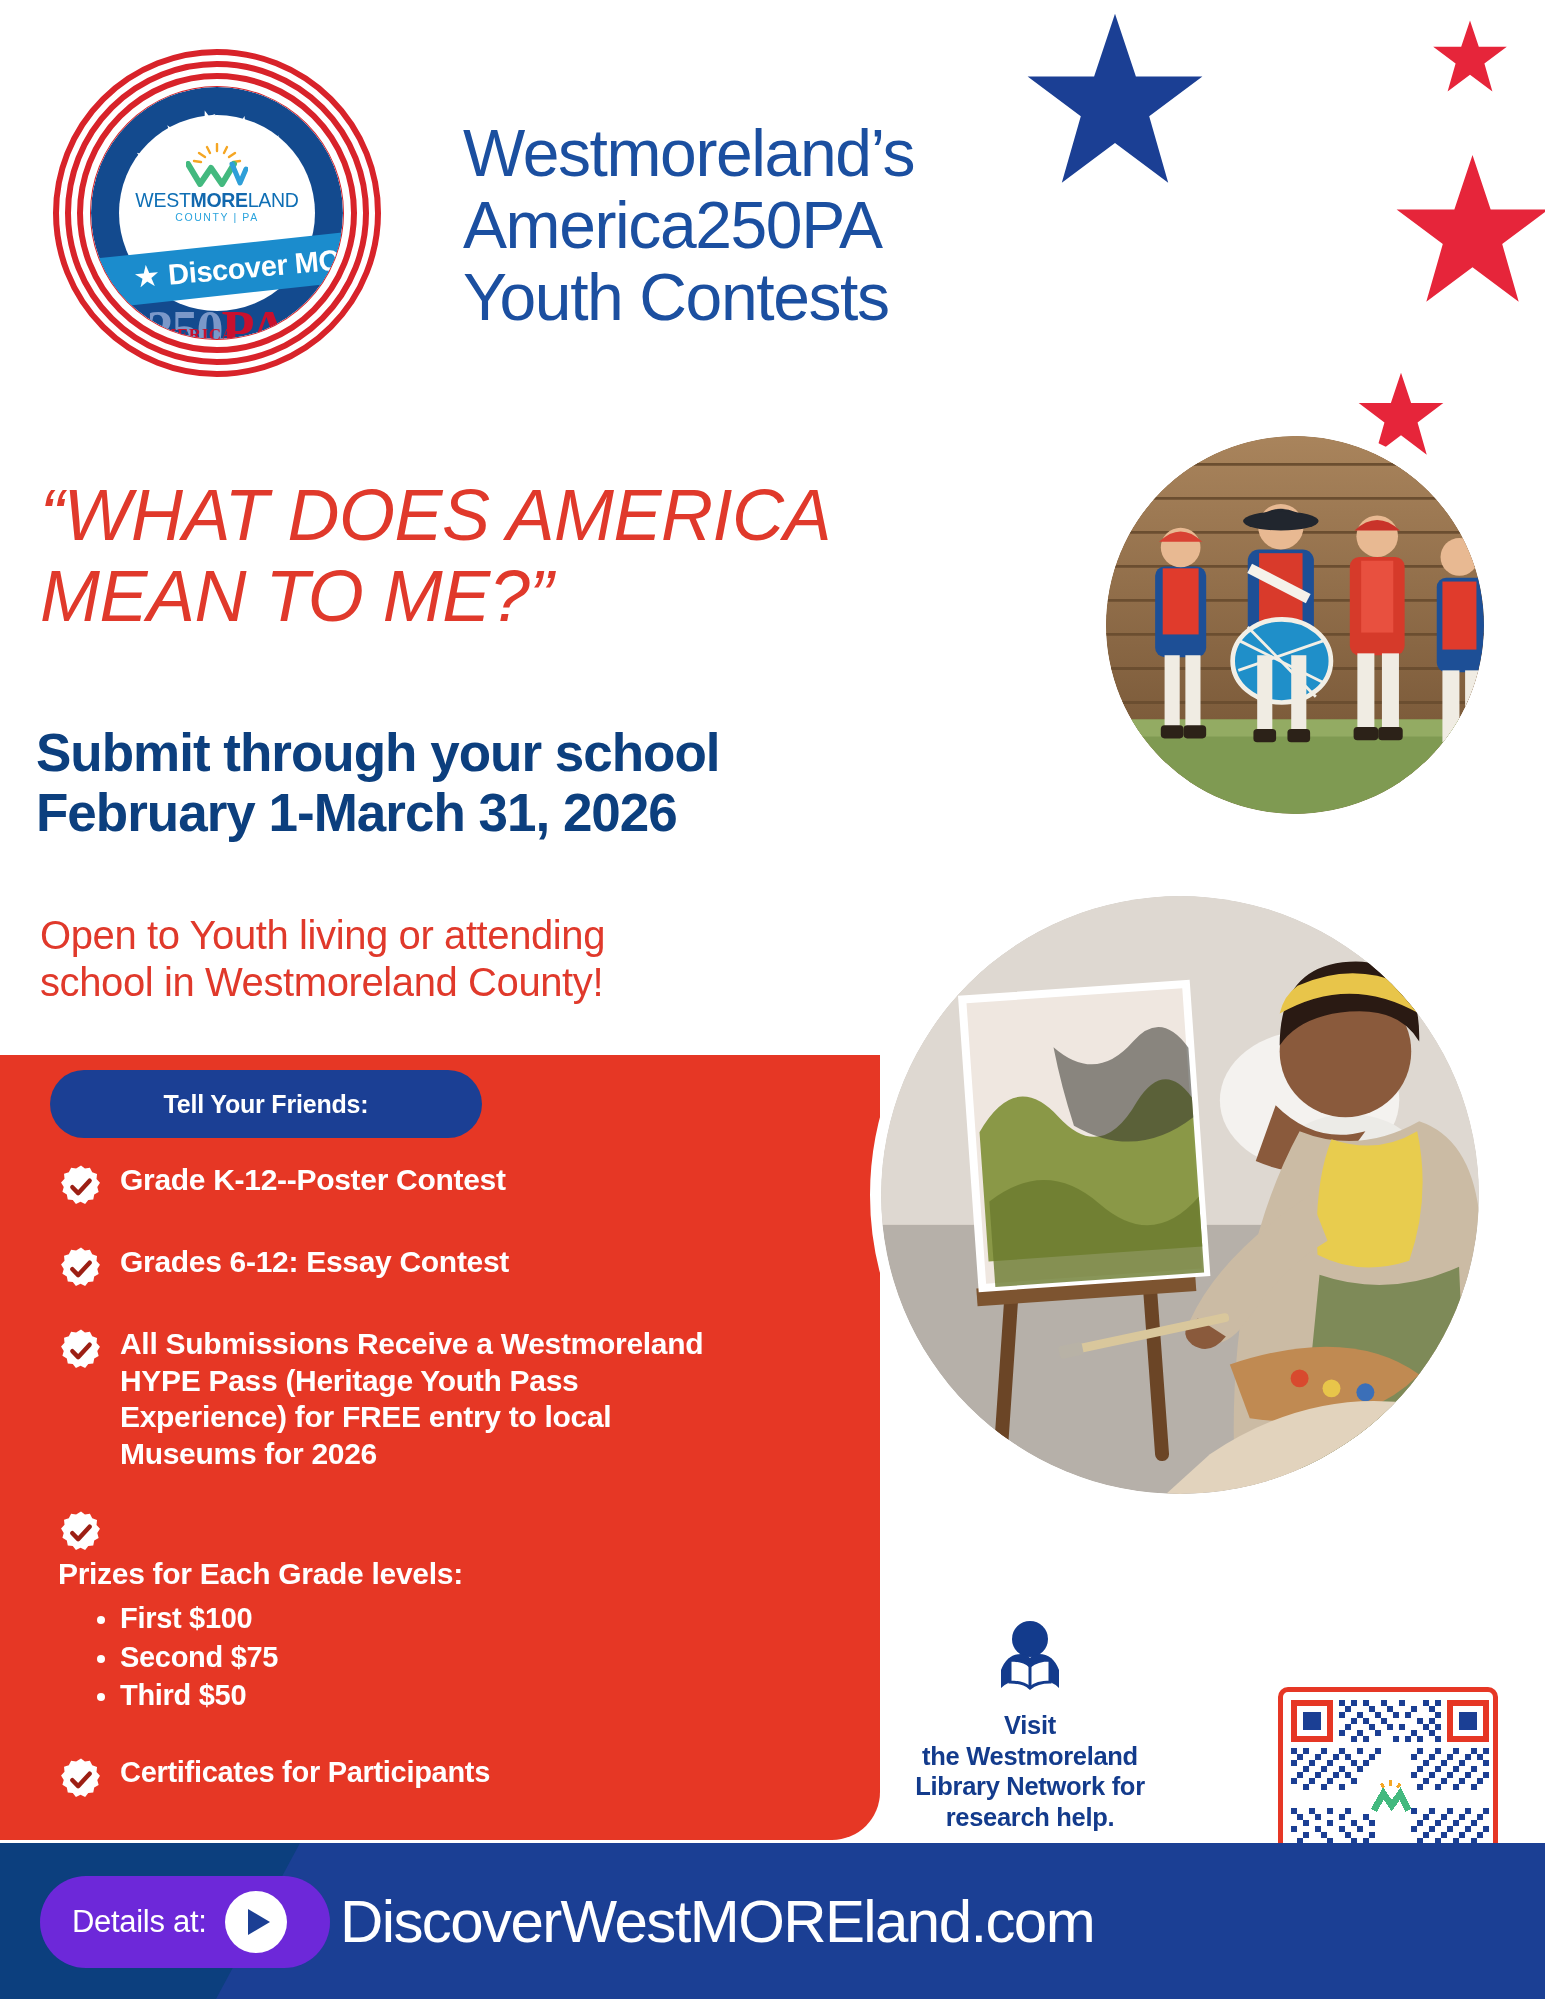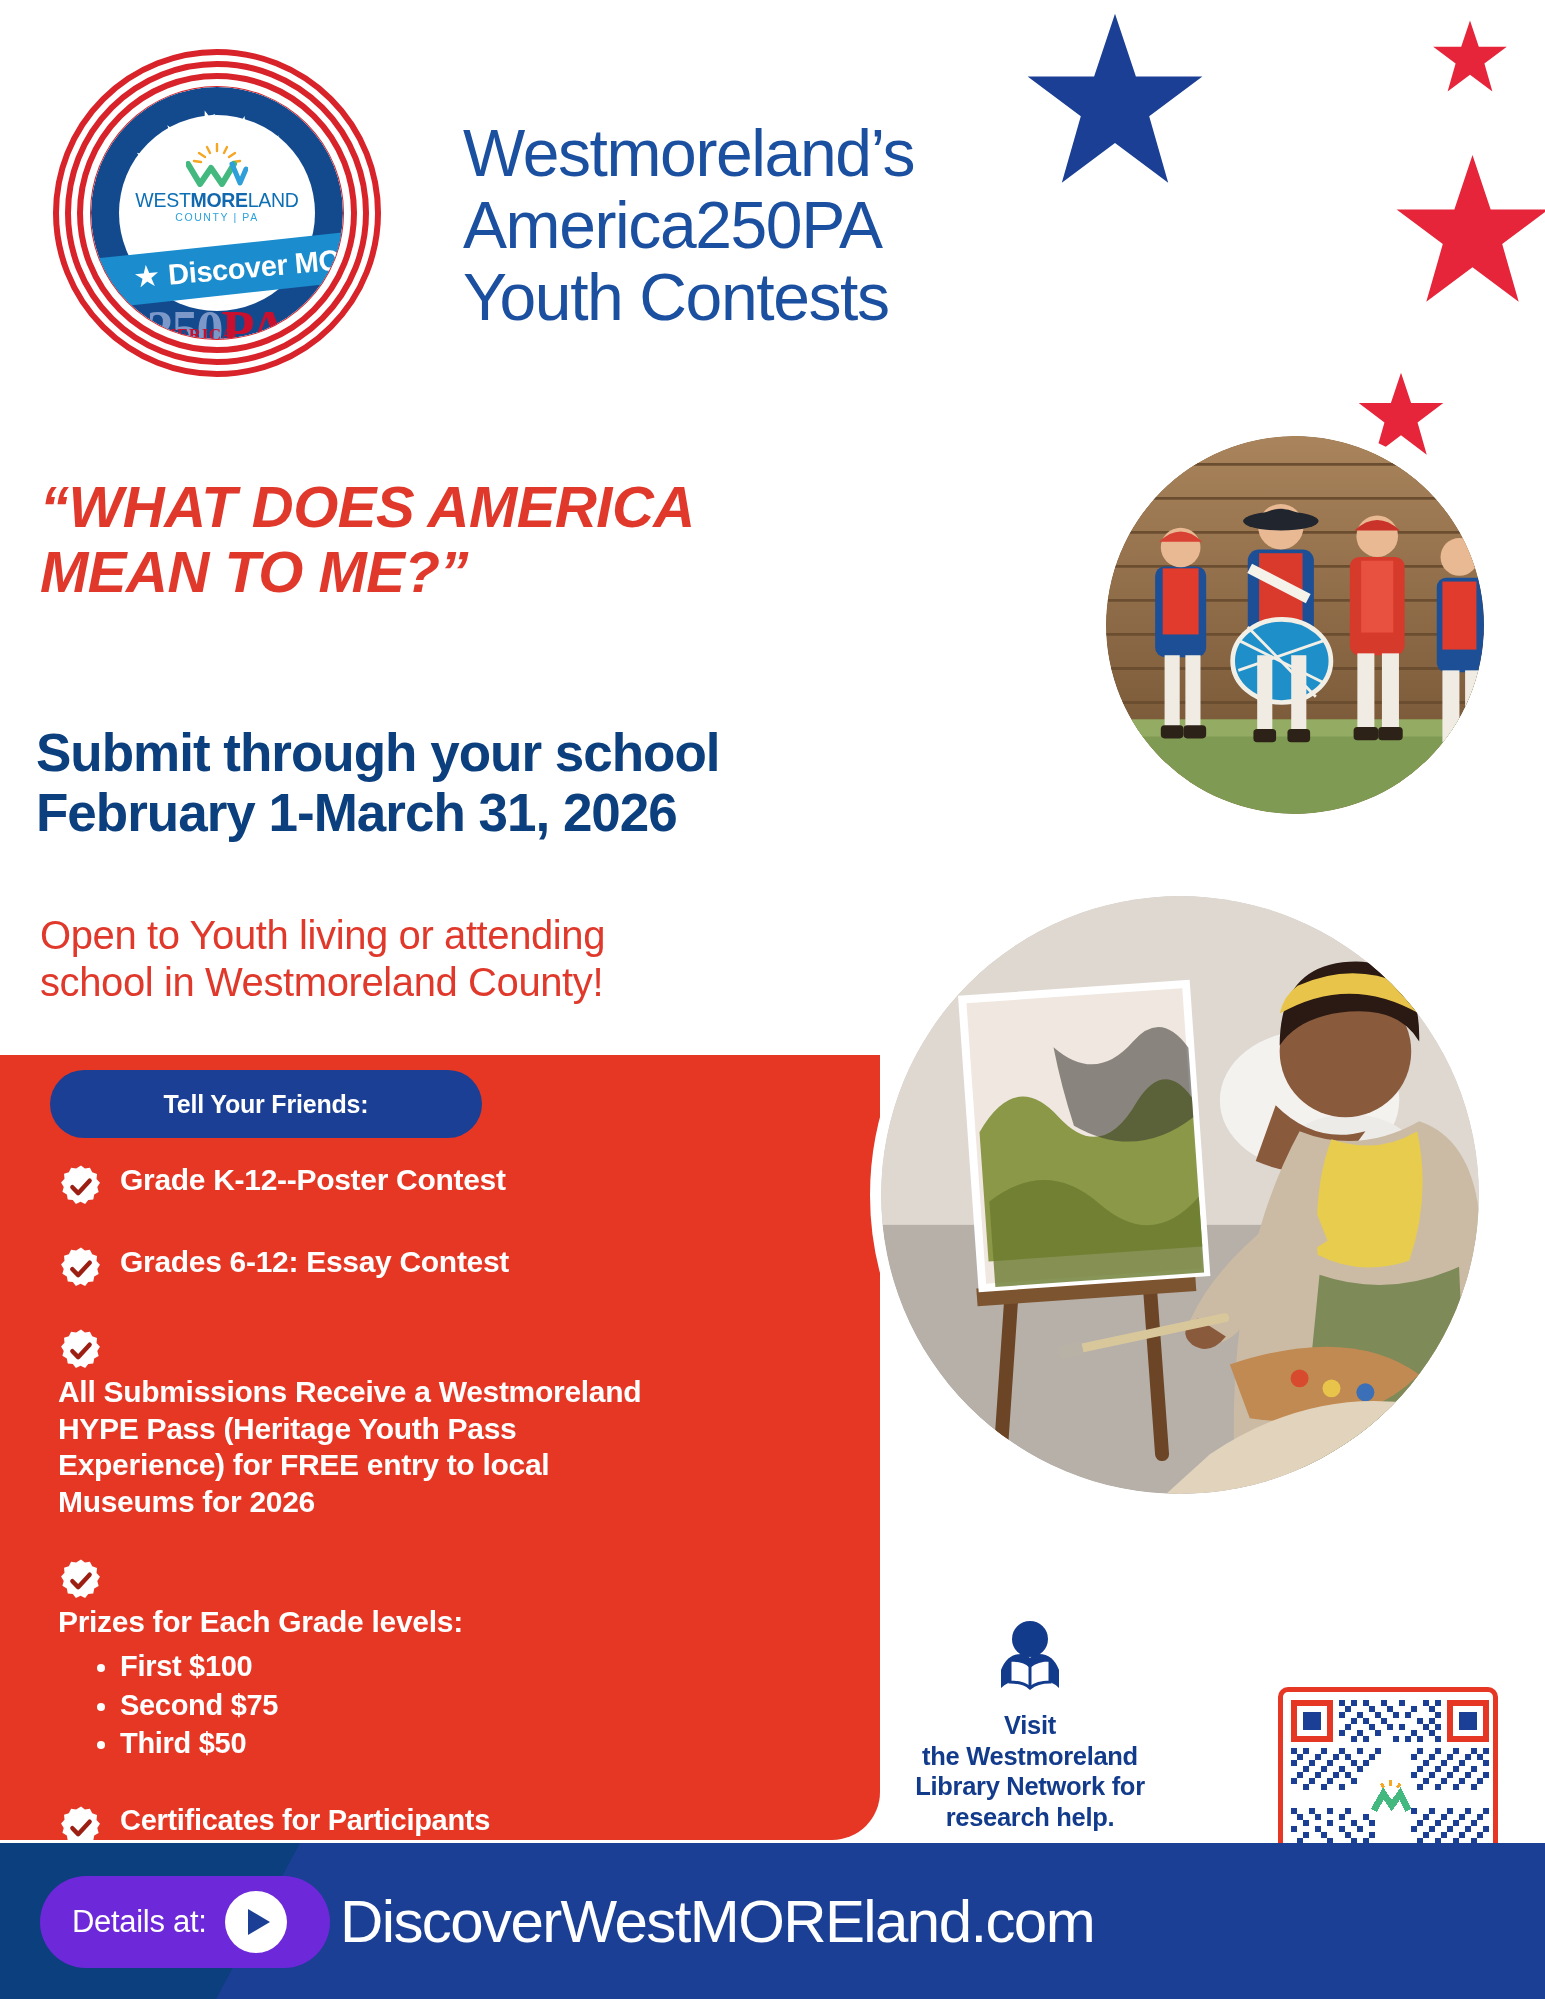--- a/index.html
+++ b/index.html
@@ -46,21 +46,21 @@
   .a250-america{position:absolute;left:50%;top:238px;transform:translateX(-50%) translateX(-26px);
       font-family:"Liberation Serif",serif;font-size:17px;font-weight:700;color:#c8102e;
       letter-spacing:0.5px;}
 
   
   .headline{position:absolute;left:463px;top:118px;width:690px;
       color:#1b4fa0;font-weight:400;font-size:66px;line-height:1.09;
       letter-spacing:-1.4px;}
 
   .quote{position:absolute;left:40px;top:475px;width:880px;color:#e0392b;
-      font-style:italic;font-weight:700;font-size:58px;line-height:1.12;
+      font-style:italic;font-weight:400;font-size:72px;line-height:1.12;
       letter-spacing:-0.5px;}
 
   .submit{position:absolute;left:36px;top:723px;width:900px;color:#0c3f7e;
       font-weight:800;font-size:53px;line-height:1.14;letter-spacing:-1px;}
 
   .openyouth{position:absolute;left:40px;top:912px;width:760px;color:#e0392b;
       font-weight:400;font-size:40px;line-height:1.18;letter-spacing:-0.4px;}
 
   
   .redpanel{position:absolute;left:0;top:1055px;width:880px;height:785px;
@@ -244,21 +244,21 @@
     </div>
 
     <div class="brow" style="margin-top:34px;">
       <svg class="seal-ck" viewBox="0 0 48 48">
         <path fill="#ffffff" d="M24 1.5l4.1 3.3 5.2-.8 2.4 4.7 5 1.7-.5 5.3 3.6 3.9-2.8 4.5 1.4 5.1-4.6 2.6-1 5.2-5.2.5-3.3 4.2-4.8-2.2-4.8 2.2-3.3-4.2-5.2-.5-1-5.2L4.6 29l1.4-5.1-2.8-4.5 3.6-3.9-.5-5.3 5-1.7L13.7 4l5.2.8z"></path>
         <path fill="none" stroke="#9c1f14" stroke-width="4.6" stroke-linecap="round" stroke-linejoin="round" d="M15 24.2l6 6.2 12-13"></path>
       </svg>
       <div class="btxt">Grades 6-12: Essay Contest</div>
     </div>
 
-    <div class="brow" style="margin-top:34px;flex-direction:column;">
+    <div class="brow" style="margin-top:34px;">
       <svg class="seal-ck" viewBox="0 0 48 48">
         <path fill="#ffffff" d="M24 1.5l4.1 3.3 5.2-.8 2.4 4.7 5 1.7-.5 5.3 3.6 3.9-2.8 4.5 1.4 5.1-4.6 2.6-1 5.2-5.2.5-3.3 4.2-4.8-2.2-4.8 2.2-3.3-4.2-5.2-.5-1-5.2L4.6 29l1.4-5.1-2.8-4.5 3.6-3.9-.5-5.3 5-1.7L13.7 4l5.2.8z"></path>
         <path fill="none" stroke="#9c1f14" stroke-width="4.6" stroke-linecap="round" stroke-linejoin="round" d="M15 24.2l6 6.2 12-13"></path>
       </svg>
       <div class="btxt" style="max-width:620px;">All Submissions Receive a Westmoreland HYPE Pass (Heritage Youth Pass Experience) for FREE entry to local Museums for 2026</div>
     </div>
 
     <div style="margin-top:36px;">
       <div class="brow" style="margin-bottom:0;flex-direction:column;">
         <svg class="seal-ck" viewBox="0 0 48 48">

